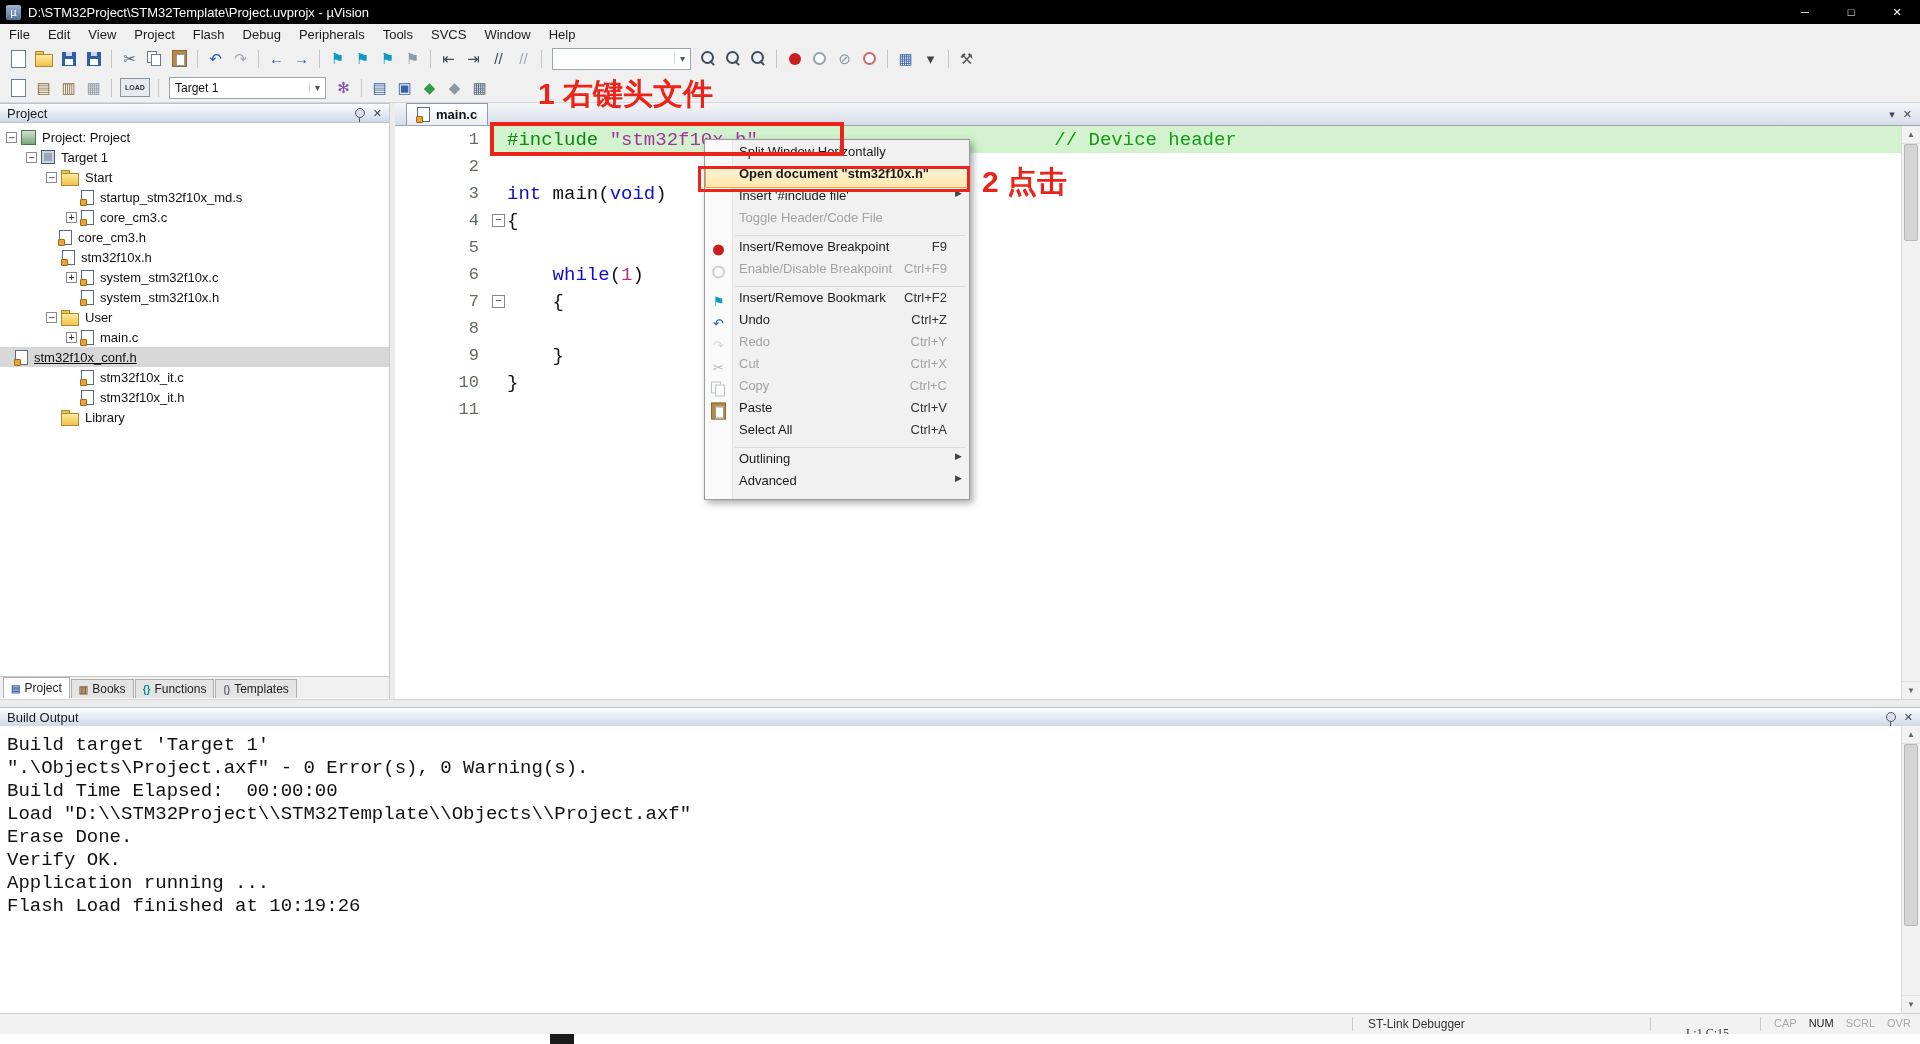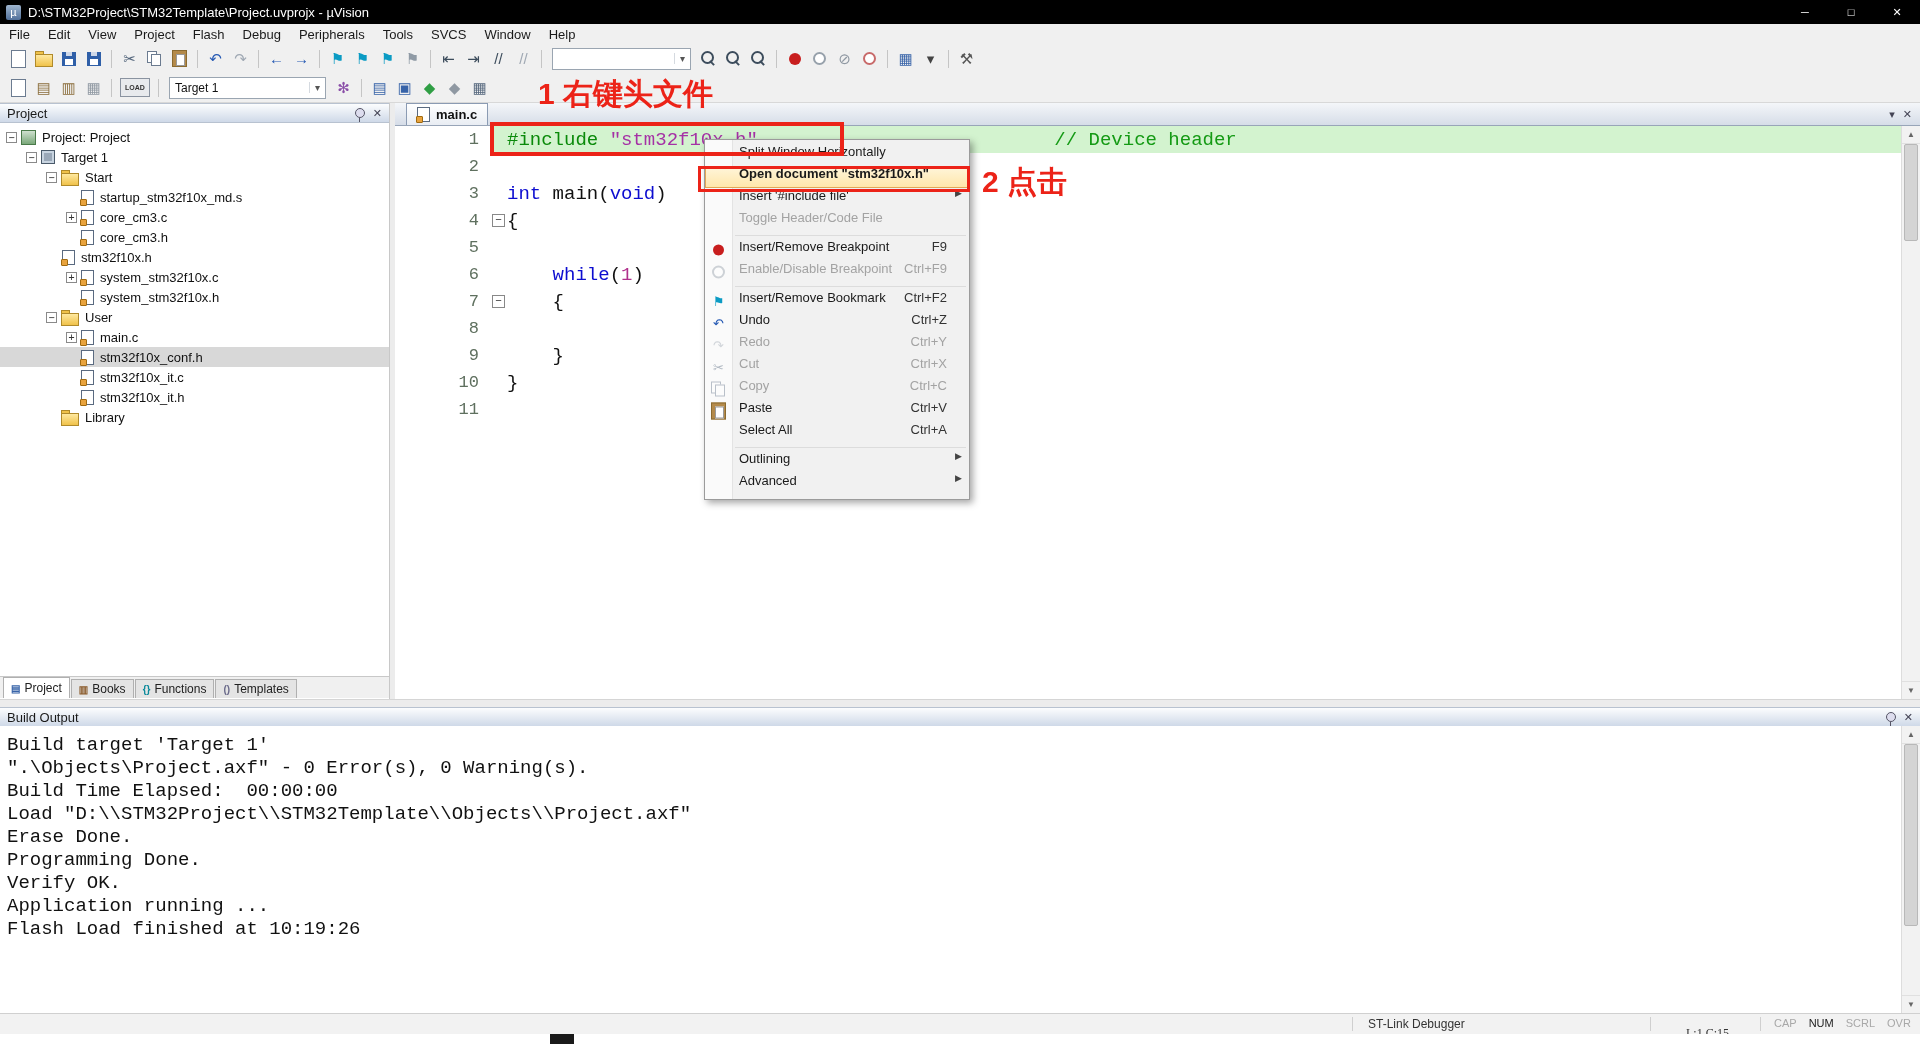--- a/index.html
+++ b/index.html
@@ -299,21 +299,21 @@
       <div class="trow" style="padding-left: 66px;">
         <span class="texp-space"></span>
         <span class="ticon ic-file"></span>
         <span class="tlabel">startup_stm32f10x_md.s</span>
       </div>
       <div class="trow" style="padding-left: 66px;">
         <span class="texp">+</span>
         <span class="ticon ic-file"></span>
         <span class="tlabel">core_cm3.c</span>
       </div>
-      <div class="trow" style="padding-left: 66px;">
+      <div class="trow" style="padding-left: 44px;">
         <span class="texp-space"></span>
         <span class="ticon ic-file"></span>
         <span class="tlabel">core_cm3.h</span>
       </div>
       <div class="trow" style="padding-left: 47px;">
         <span class="texp-space"></span>
         <span class="ticon ic-file"></span>
         <span class="tlabel">stm32f10x.h</span>
       </div>
       <div class="trow" style="padding-left: 66px;">
@@ -329,21 +329,21 @@
       <div class="trow" style="padding-left: 46px;">
         <span class="texp">−</span>
         <span class="ticon ic-folder"></span>
         <span class="tlabel">User</span>
       </div>
       <div class="trow" style="padding-left: 66px;">
         <span class="texp">+</span>
         <span class="ticon ic-file"></span>
         <span class="tlabel">main.c</span>
       </div>
-      <div class="trow sel" style="padding-left: 66px;">
+      <div class="trow sel" style=" text-decoration: underline;">
         <span class="texp-space"></span>
         <span class="ticon ic-file"></span>
         <span class="tlabel">stm32f10x_conf.h</span>
       </div>
       <div class="trow" style="padding-left: 66px;">
         <span class="texp-space"></span>
         <span class="ticon ic-file"></span>
         <span class="tlabel">stm32f10x_it.c</span>
       </div>
       <div class="trow" style="padding-left: 66px;">
@@ -466,21 +466,20 @@
       <span class="pin-icon"></span>
       <span class="x-icon">✕</span>
     </span>
   </div>
   <div class="bo-body" id="bo-body">
       <div class="bo-line">Build target 'Target 1'</div>
       <div class="bo-line">".\Objects\Project.axf" - 0 Error(s), 0 Warning(s).</div>
       <div class="bo-line">Build Time Elapsed:  00:00:00</div>
       <div class="bo-line">Load "D:\\STM32Project\\STM32Template\\Objects\\Project.axf"</div>
       <div class="bo-line">Erase Done.</div>
-      <div class="bo-line">Programming Done.</div>
       <div class="bo-line">Verify OK.</div>
       <div class="bo-line">Application running ...</div>
       <div class="bo-line">Flash Load finished at 10:19:26</div>
     </div>
   <div class="vscroll bo-scroll">
     <div class="vs-arrow up">▲</div>
     <div class="vs-thumb" style="top:18px;height:180px;"></div>
     <div class="vs-arrow down">▼</div>
   </div>
 </div>

